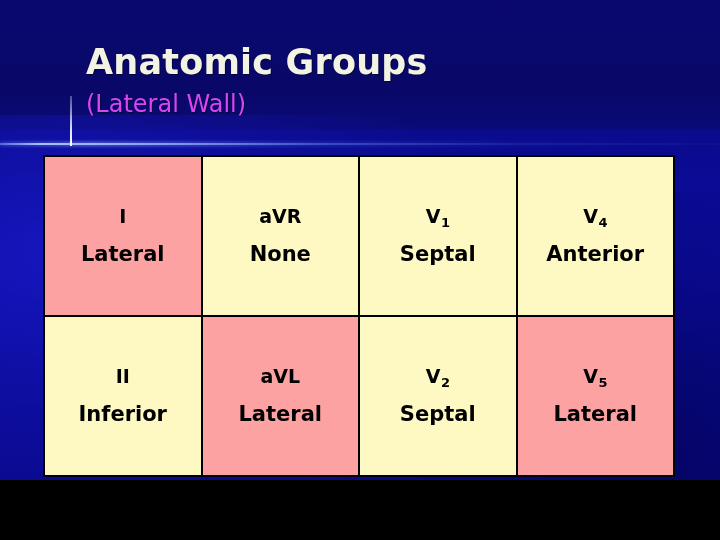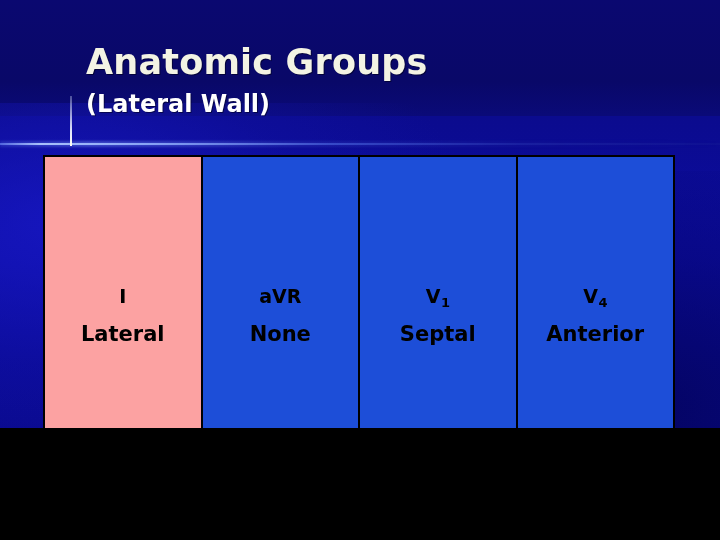--- a/index.html
+++ b/index.html
@@ -3,21 +3,21 @@
 <meta charset="utf-8">
 <style>
   html, body {
     margin: 0;
     padding: 0;
     background: #000;
   }
   #slide {
     position: relative;
     width: 720px;
-    height: 428px;
+    height: 480px;
     overflow: hidden;
     font-family: "DejaVu Sans", sans-serif;
     background: #080866;
   }
 
   
   .bg-base {
     position: absolute;
     inset: 0;
     background: linear-gradient(180deg, #0a0870 0%, #0a0870 26.4%, #0b0b8e 27.0%, #0c0ca2 60%, #0a0a8f 100%);
@@ -93,22 +93,22 @@
     color: #f3f3e4;
     letter-spacing: 0.2px;
     white-space: nowrap;
     text-shadow: 1px 1px 0 rgba(0,0,20,0.55);
   }
   .subtitle {
     position: absolute;
     left: 86px;
     top: 90px;
     font-size: 24px;
-    font-weight: bold;
-    color: #ffffff;
+    font-weight: normal;
+    color: #d946ef;
     white-space: nowrap;
     text-shadow: 1px 1px 0 rgba(0,0,20,0.5);
   }
 
   
   .grid {
     position: absolute;
     left: 43px;
     top: 155px;
     width: 622px;
@@ -117,21 +117,21 @@
     table-layout: fixed;
     background: #000;
   }
   .grid td {
     border: 2px solid #000000;
     width: 155.5px;
     height: 107.3px;
     text-align: center;
     vertical-align: middle;
     padding: 0;
-    background: #1d4ed8;
+    background: #fef9c3;
   }
   .grid td.hl {
     background: #fca2a2;
   }
   .lead {
     display: block;
     font-size: 19px;
     font-weight: bold;
     color: #000000;
     line-height: 1.05;
@@ -183,16 +183,34 @@
           </td>
           <td>
             <span class="lead">V<sub>1</sub></span>
             <span class="region">Septal</span>
           </td>
           <td>
             <span class="lead">V<sub>4</sub></span>
             <span class="region">Anterior</span>
           </td>
         </tr>
+        <tr>
+          <td>
+            <span class="lead">II</span>
+            <span class="region">Inferior</span>
+          </td>
+          <td class="hl">
+            <span class="lead">aVL</span>
+            <span class="region">Lateral</span>
+          </td>
+          <td>
+            <span class="lead">V<sub>2</sub></span>
+            <span class="region">Septal</span>
+          </td>
+          <td class="hl">
+            <span class="lead">V<sub>5</sub></span>
+            <span class="region">Lateral</span>
+          </td>
+        </tr>
       </tbody>
   </table>
 
 </div>
 
 </body></html>

